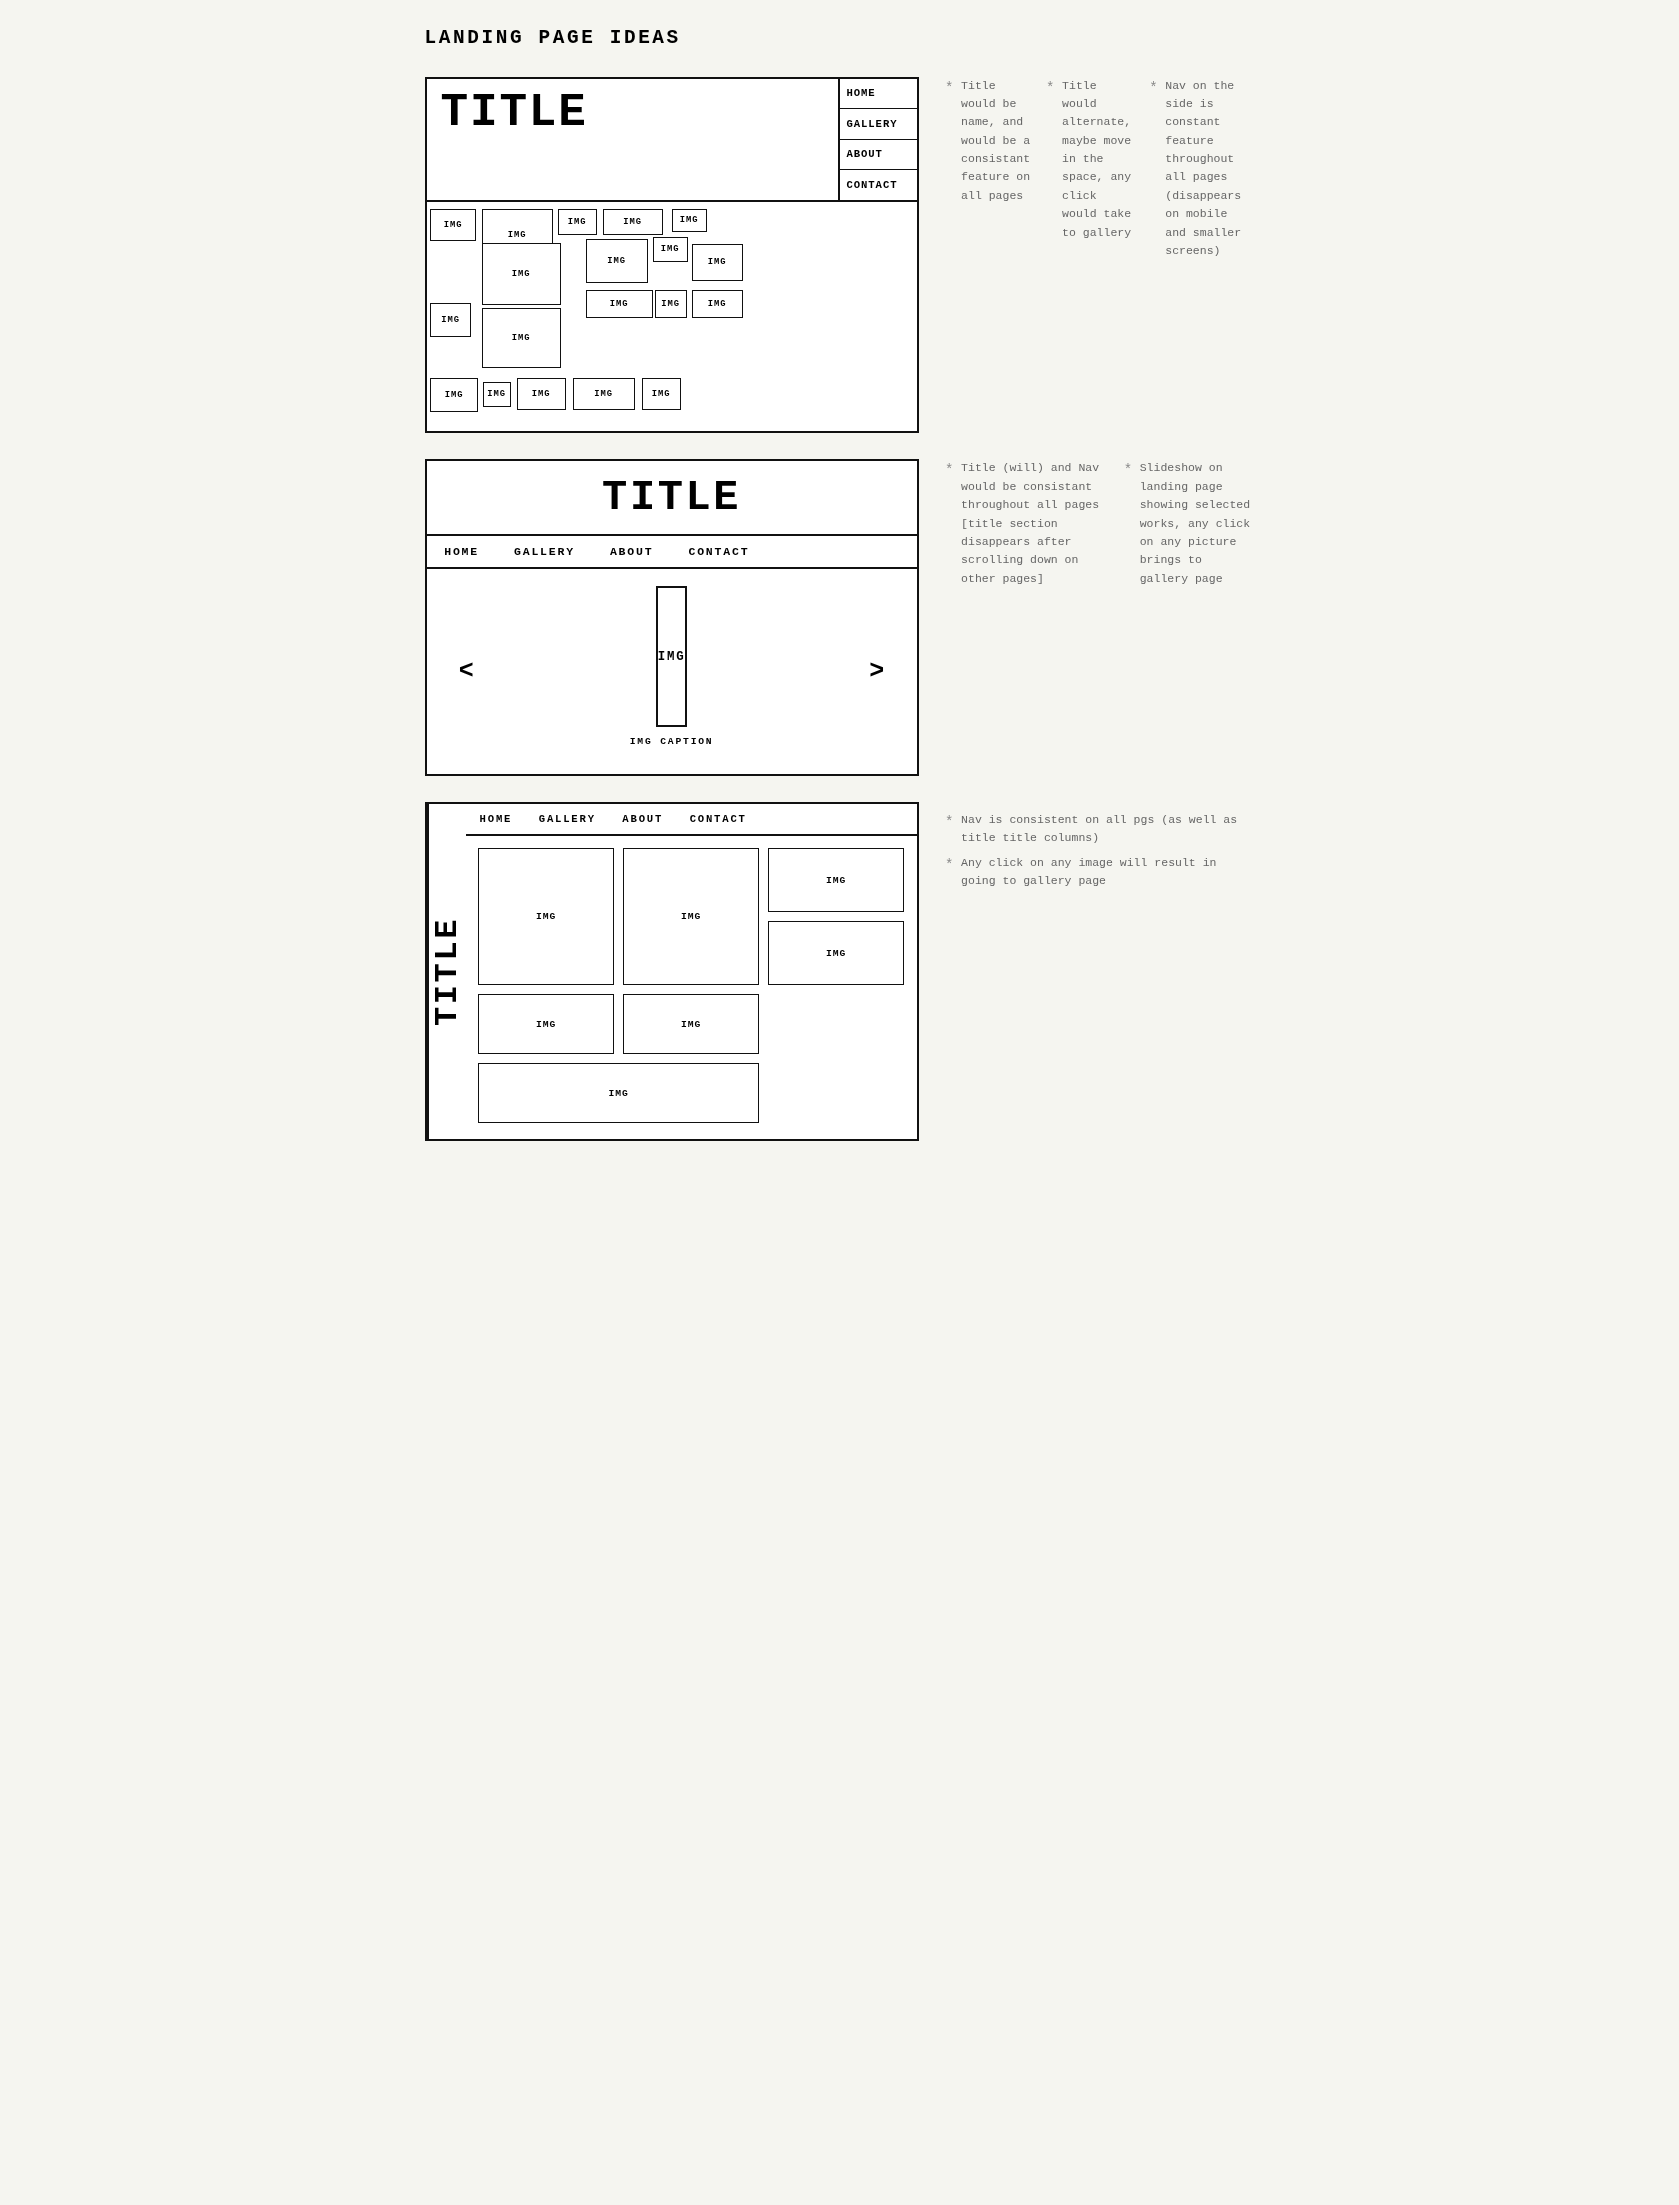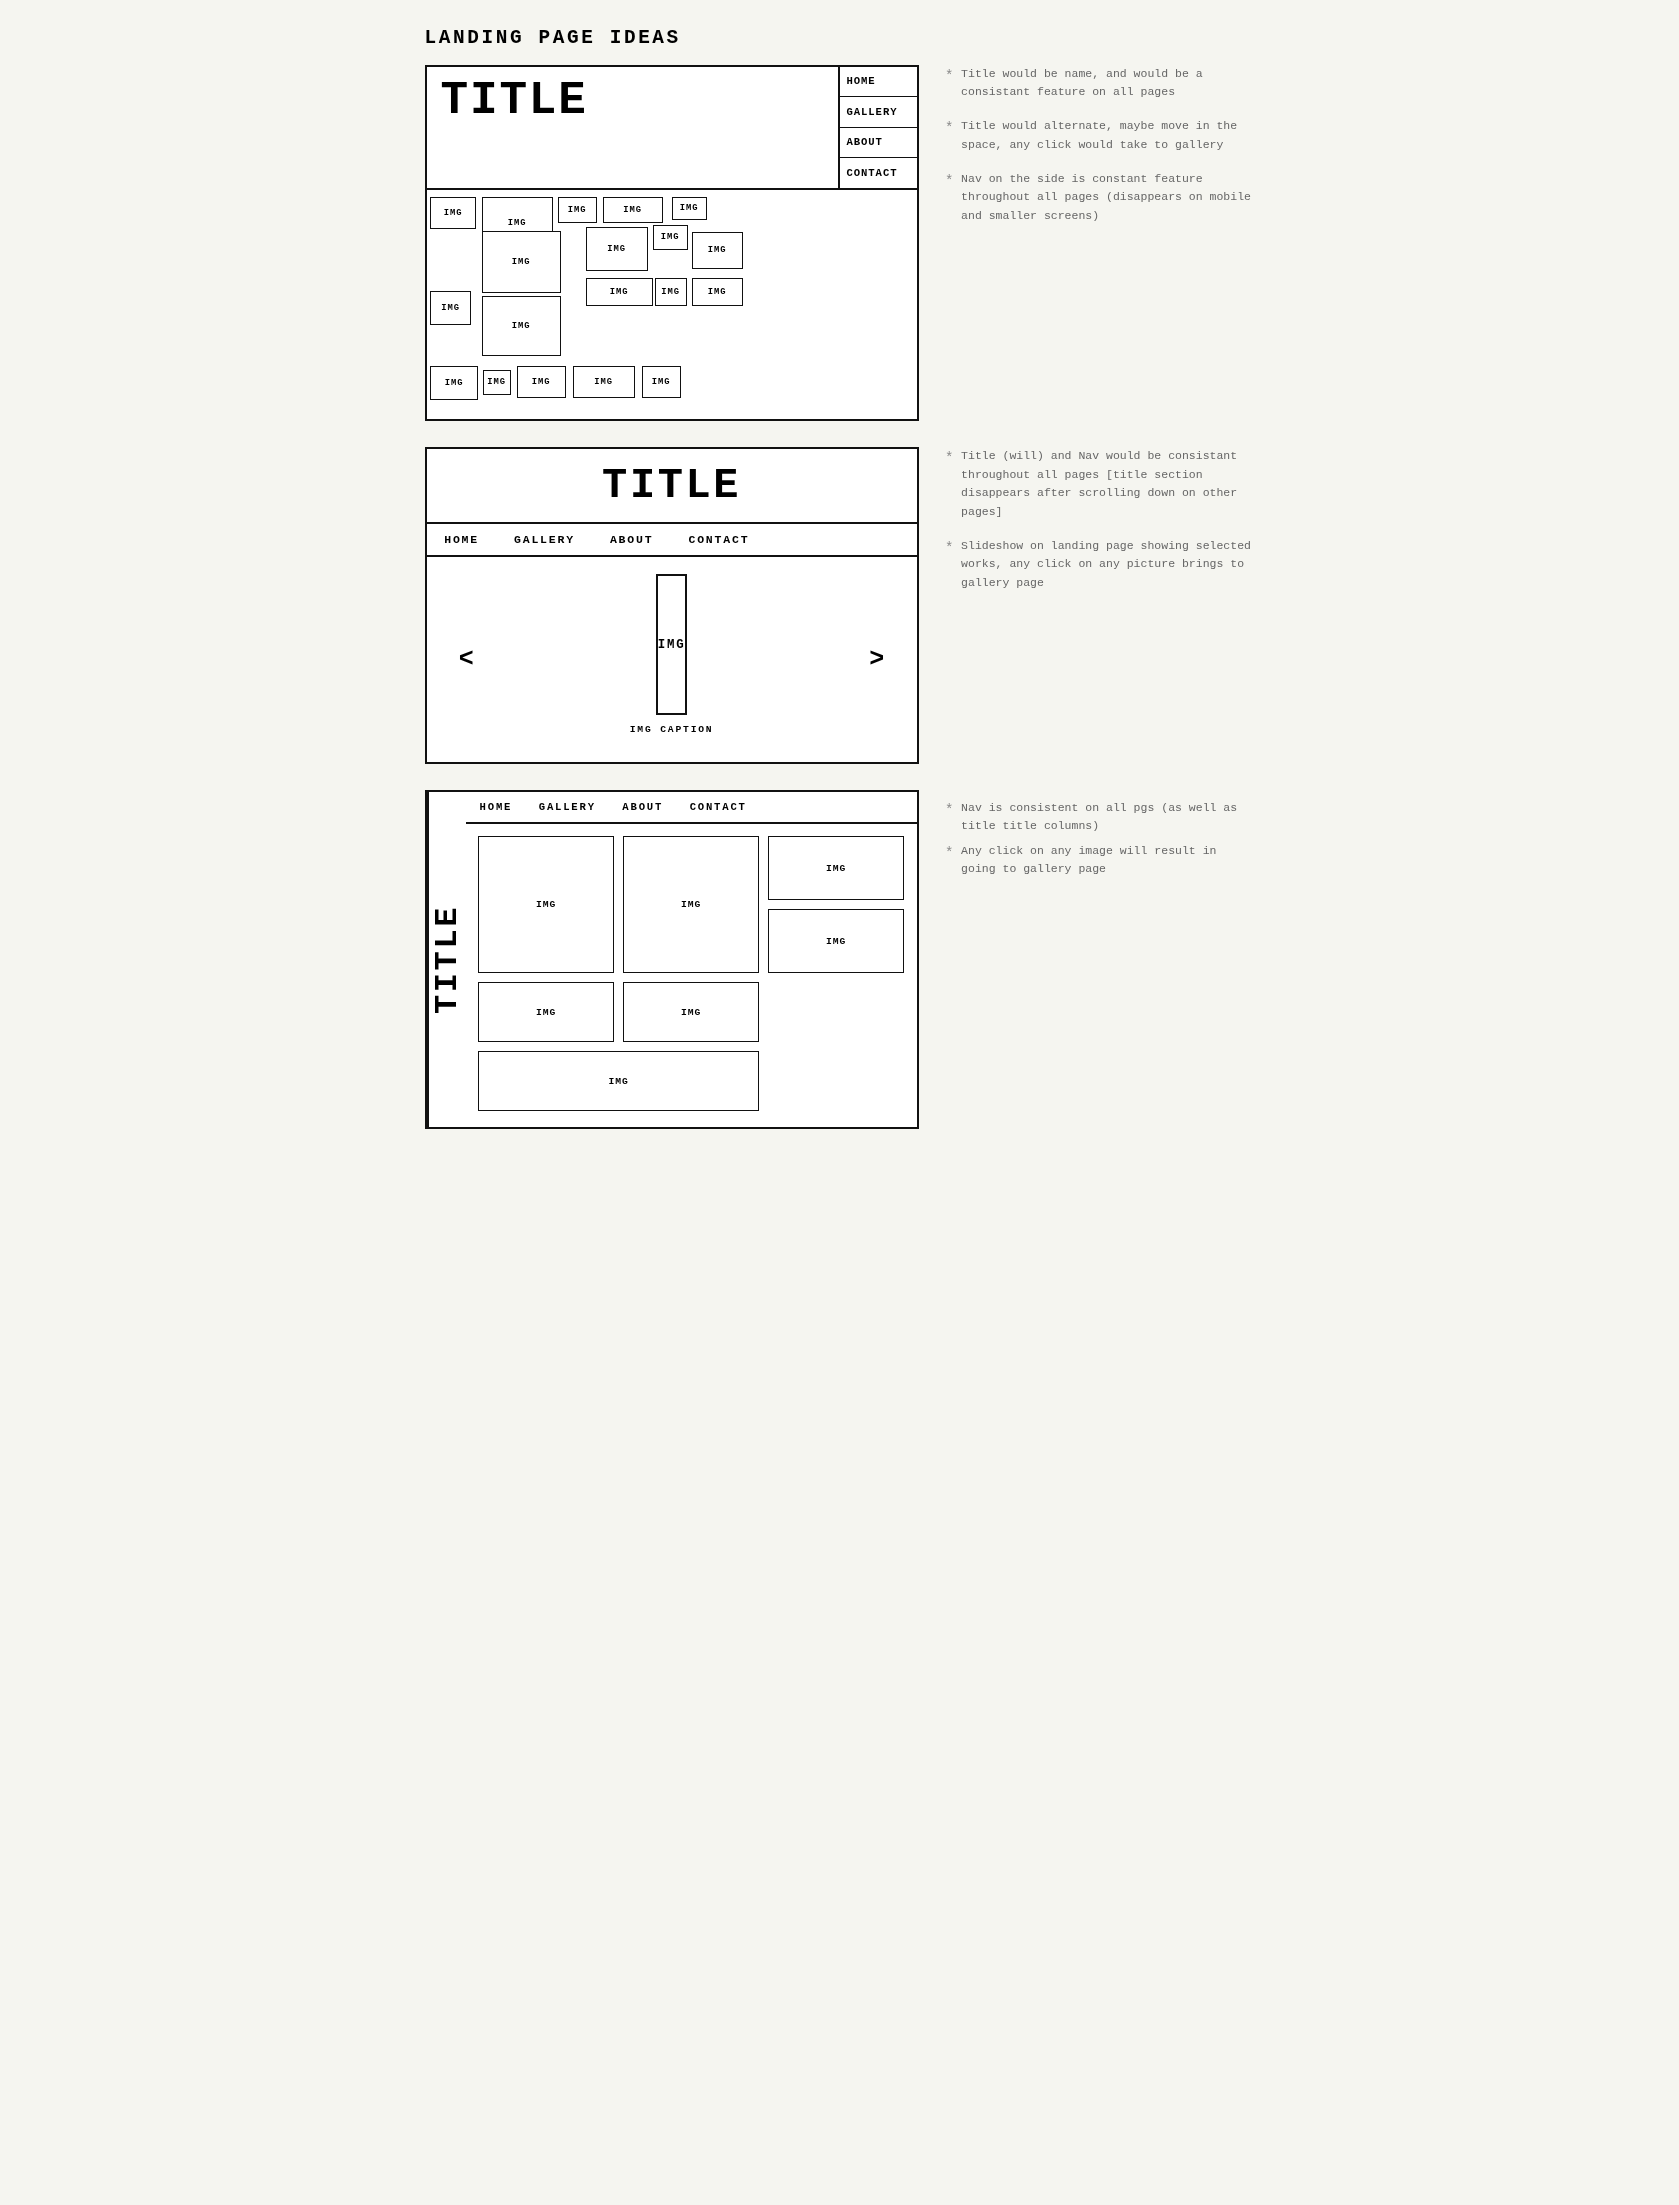--- a/index.html
+++ b/index.html
@@ -10,21 +10,21 @@
       padding: 26.5px 17.6px;
       max-width: 865px;
       margin: 0 auto;
     }
 
     .page-title {
       font-size: 19.4px;
       letter-spacing: 2.6px;
       text-transform: uppercase;
       font-weight: bold;
-      margin-bottom: 16px;
+      margin-bottom: 28px;
       font-family: 'Courier New', monospace;
     }
 
     .layout-row {
       display: flex;
       gap: 26.5px;
       margin-bottom: 26.5px;
       align-items: flex-start;
     }
 
@@ -119,21 +119,21 @@
     .d1-img15 { width: 48px; height: 34px; top: 176px; left: 3.5px; }
     .d1-img16 { width: 28px; height: 25px; top: 180px; left: 56px; }
     .d1-img17 { width: 49px; height: 32px; top: 176px; left: 90px; }
     .d1-img18 { width: 62px; height: 32px; top: 176px; left: 146px; }
     .d1-img19 { width: 39px; height: 32px; top: 176px; left: 215px; }
 
     
     .notes-col {
       flex: 1;
       display: flex;
-      flex-direction: column;
+      flex-direction: row;
       gap: 16px;
       padding-top: 0;
       justify-content: center;
     }
 
     .note {
       font-size: 11.5px;
       line-height: 1.6;
       color: #666;
       font-family: 'Courier New', monospace;

